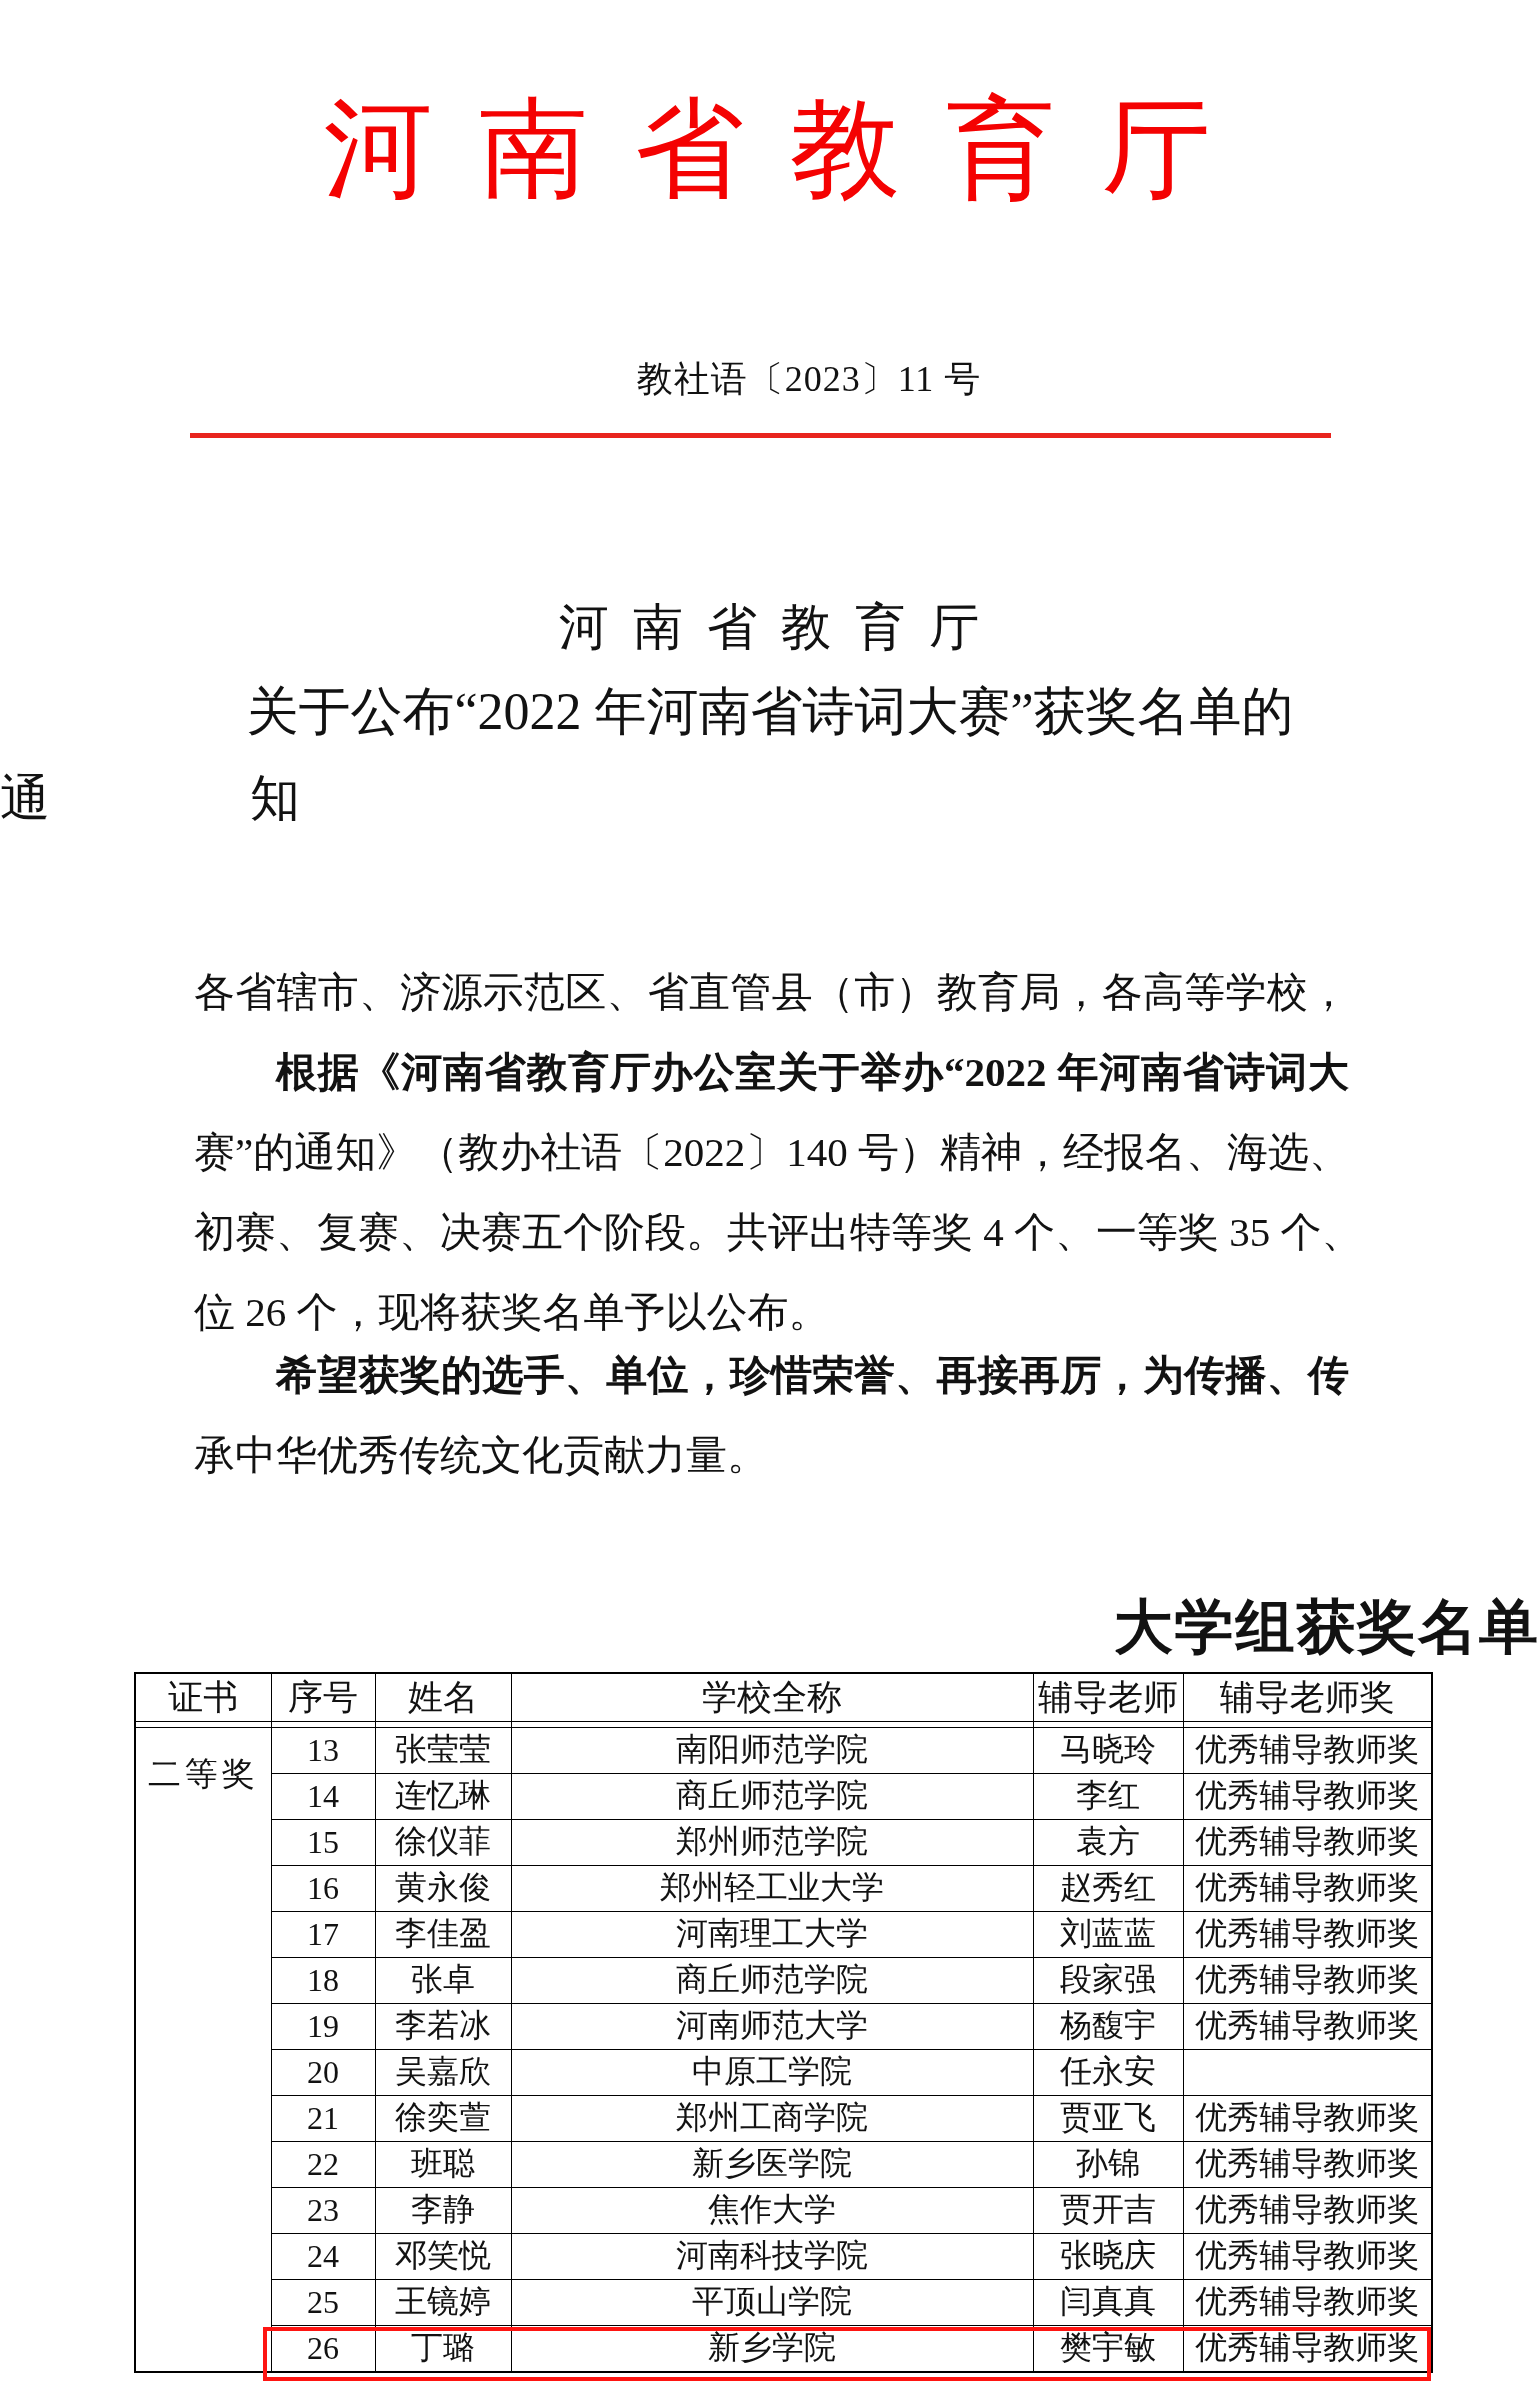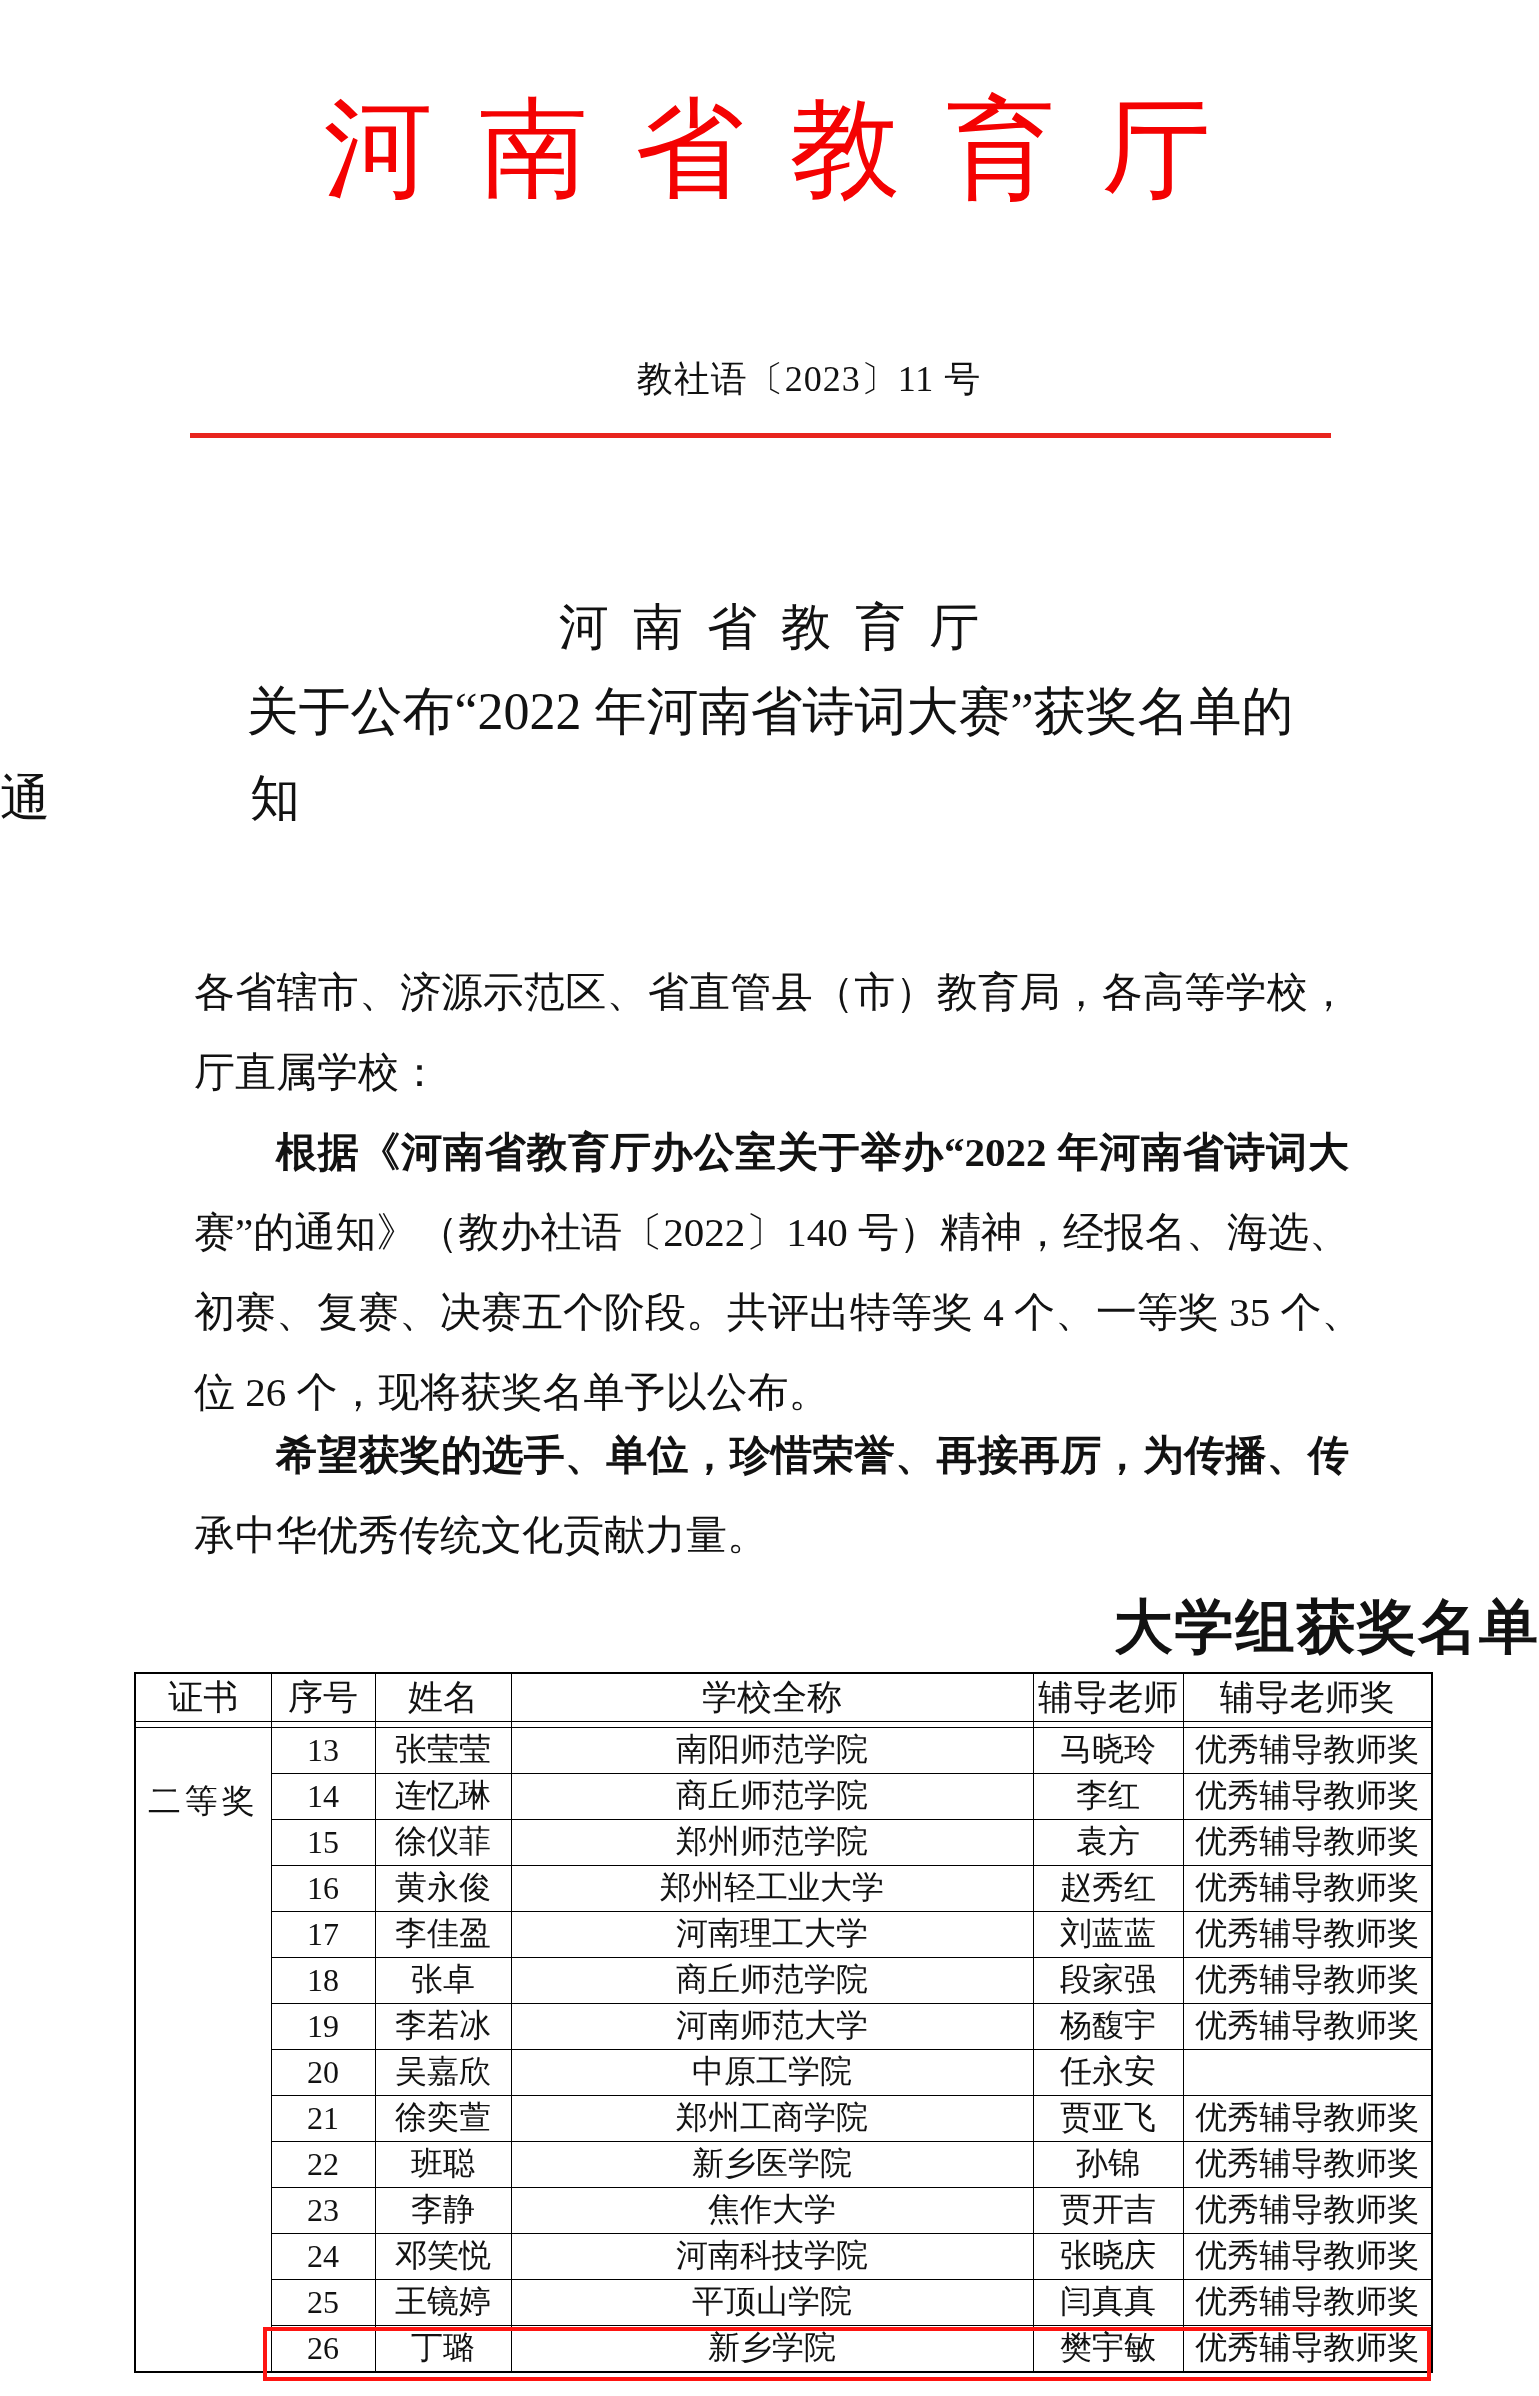--- a/index.html
+++ b/index.html
@@ -86,21 +86,21 @@
   .award-table tr.divider td {
     height: 4.9px;
     border-top: 1.9px solid #000;
     border-bottom: 1.9px solid #000;
   }
   .award-table tbody td {
     height: 45px; font-size: 32px;
     font-family: "Liberation Serif", "DejaVu Serif", serif;
   }
   .award-table td.cert {
-    vertical-align: top; padding-top: 51px; font-size: 33px;
+    vertical-align: top; padding-top: 24px; font-size: 33px;
     letter-spacing: 3.9px;
   }
   .col-cert { width: 136px; }
   .col-no { width: 104px; }
   .col-name { width: 136px; }
   .col-school { width: 522px; }
   .col-teacher { width: 150px; }
   .col-award { width: 249px; }
 
   .highlight-box {
@@ -122,21 +122,20 @@
   <div class="doc-number">教社语〔2023〕11 号</div>
 
   <div class="red-rule"></div>
 
   <div class="title1">河 南 省 教 育 厅</div>
   <div class="title2">关于公布“2022 年河南省诗词大赛”获奖名单的</div>
   <div class="title3">通　　　　知</div>
 
   <div class="body-block">
     <div class="body-line fill">各省辖市、济源示范区、省直管县（市）教育局，各高等学校，</div>
-    <div class="body-line">厅直属学校：</div>
     <div class="body-line fill indent">根据《河南省教育厅办公室关于举办“2022 年河南省诗词大</div>
     <div class="body-line fill">赛”的通知》（教办社语〔2022〕140 号）精神，经报名、海选、</div>
     <div class="body-line fill">初赛、复赛、决赛五个阶段。共评出特等奖 4 个、一等奖 35 个、</div>
     <div class="body-line">位 26 个，现将获奖名单予以公布。</div>
     <div class="body-line fill indent p2-first">希望获奖的选手、单位，珍惜荣誉、再接再厉，为传播、传</div>
     <div class="body-line">承中华优秀传统文化贡献力量。</div>
   </div>
 
   <div class="section-heading">大学组获奖名单</div>
 

